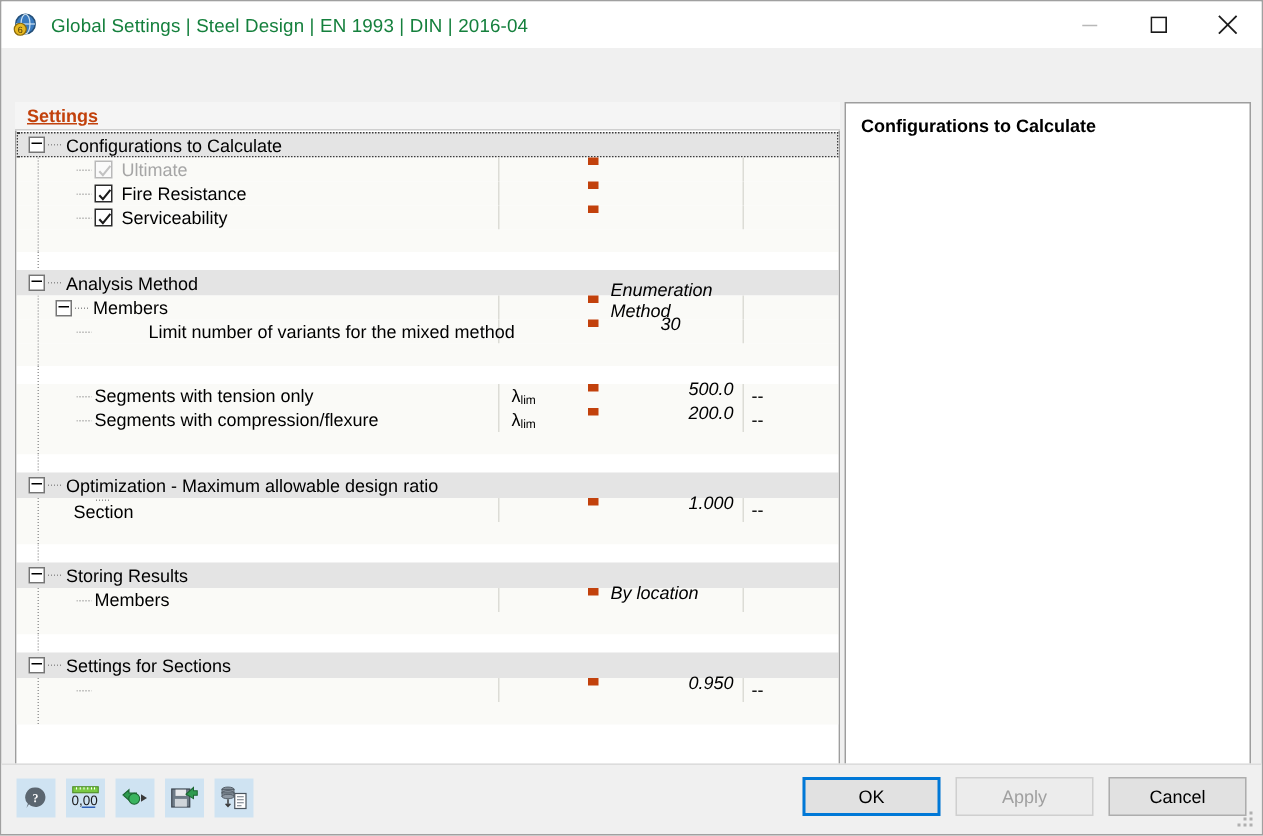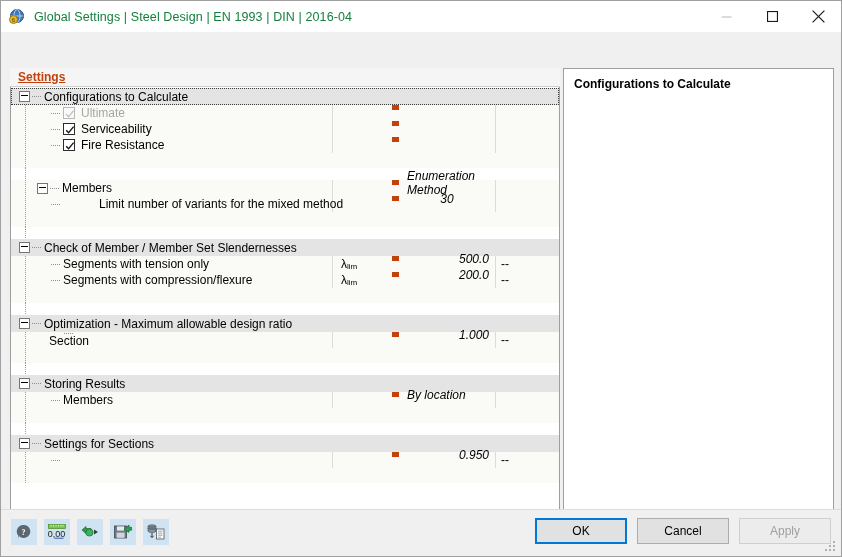--- a/index.html
+++ b/index.html
@@ -189,83 +189,83 @@
               <div class="col-unit"></div>
             </div>
             <div class="vguide" style="left: 14px;"></div>
             <div class="label" style="padding-left: 38px;">
               <span class="dots"></span>
               <span class="cb">
                 <svg width="12" height="12" viewBox="0 0 12 12">
                   <path d="M2.2 6.2 L4.6 8.8 L9.6 2.6" fill="none" stroke="#1b1b1b" stroke-width="1.4"></path>
                 </svg>
               </span>
-              <span class="lbl-text" style="margin-left: 6px;">Serviceability</span>
+              <span class="lbl-text" style="margin-left: 6px;">Fire Resistance</span>
             </div>
           </div>
           <div class="row item">
             <div class="cells">
               <div class="col-sym"></div>
               <div class="col-val"></div>
               <div class="col-unit"></div>
             </div>
             <div class="vguide" style="left: 14px;"></div>
             <div class="label" style="padding-left: 38px;">
               <span class="dots"></span>
               <span class="cb">
                 <svg width="12" height="12" viewBox="0 0 12 12">
                   <path d="M2.2 6.2 L4.6 8.8 L9.6 2.6" fill="none" stroke="#1b1b1b" stroke-width="1.4"></path>
                 </svg>
               </span>
-              <span class="lbl-text" style="margin-left: 6px;">Fire Resistance</span>
-            </div>
-          </div>
-          <div class="row blank">
-            <div class="vguide" style="left: 14px;"></div>
-          </div>
-          <div class="row spacer">
-            <div class="vguide" style="left: 14px;"></div>
-          </div>
-          <div class="row item">
-            <div class="cells">
-              <div class="col-sym"></div>
-              <div class="col-val left">Enumeration Method</div>
-              <div class="col-unit"></div>
-            </div>
-            <div class="vguide" style="left: 14px;"></div>
-            <div class="label" style="padding-left: 26px;">
-              <span class="exp"></span>
-              <span class="dots"></span>
-              <span class="lbl-text">Members</span>
-            </div>
-          </div>
-          <div class="row item">
-            <div class="cells">
-              <div class="col-sym"></div>
-              <div class="col-val" style="justify-content: center; padding-right: 0px;">30</div>
-              <div class="col-unit"></div>
-            </div>
-            <div class="vguide" style="left: 14px;"></div>
-            <div class="label" style="padding-left: 38px; gap: 36px;">
-              <span class="dots"></span>
-              <span class="lbl-text">Limit number of variants for the mixed method</span>
+              <span class="lbl-text" style="margin-left: 6px;">Serviceability</span>
             </div>
           </div>
           <div class="row blank">
             <div class="vguide" style="left: 14px;"></div>
           </div>
           <div class="row spacer">
             <div class="vguide" style="left: 14px;"></div>
           </div>
           <div class="row group">
             <div class="label" style="padding-left: 8px;">
               <span class="exp"></span>
               <span class="dots"></span>
-              <span class="lbl-text">Check of Member / Member Set Slendernesses</span>
-            </div>
+              <span class="lbl-text">Analysis Method</span>
+            </div>
+          </div>
+          <div class="row item">
+            <div class="cells">
+              <div class="col-sym"></div>
+              <div class="col-val left">Enumeration Method</div>
+              <div class="col-unit"></div>
+            </div>
+            <div class="vguide" style="left: 14px;"></div>
+            <div class="label" style="padding-left: 26px;">
+              <span class="exp"></span>
+              <span class="dots"></span>
+              <span class="lbl-text">Members</span>
+            </div>
+          </div>
+          <div class="row item">
+            <div class="cells">
+              <div class="col-sym"></div>
+              <div class="col-val" style="justify-content: center; padding-right: 0px;">30</div>
+              <div class="col-unit"></div>
+            </div>
+            <div class="vguide" style="left: 14px;"></div>
+            <div class="label" style="padding-left: 38px; gap: 36px;">
+              <span class="dots"></span>
+              <span class="lbl-text">Limit number of variants for the mixed method</span>
+            </div>
+          </div>
+          <div class="row blank">
+            <div class="vguide" style="left: 14px;"></div>
+          </div>
+          <div class="row spacer">
+            <div class="vguide" style="left: 14px;"></div>
           </div>
           <div class="row item">
             <div class="cells">
               <div class="col-sym">
                 <span style="font-size: 12px;">λ</span>
                 <sub>lim</sub>
               </div>
               <div class="col-val">500.0</div>
               <div class="col-unit">--</div>
             </div>
@@ -437,22 +437,22 @@
               <line x1="12" y1="12.2" x2="16.5" y2="12.2"></line>
               <line x1="12" y1="14.2" x2="15" y2="14.2"></line>
             </g>
           </svg>
         </div>
 
       </div>
 
       <div class="btn-row">
         <div class="btn default">OK</div>
+        <div class="btn disabled">Apply</div>
         <div class="btn">Cancel</div>
-        <div class="btn disabled">Apply</div>
       </div>
 
       <div class="grip">
         <i style="left:8px;top:0;"></i>
         <i style="left:4px;top:4px;"></i>
           <i style="left:8px;top:4px;"></i>
         <i style="left:0px;top:8px;"></i>
           <i style="left:4px;top:8px;"></i>
           <i style="left:8px;top:8px;"></i>
       </div>

